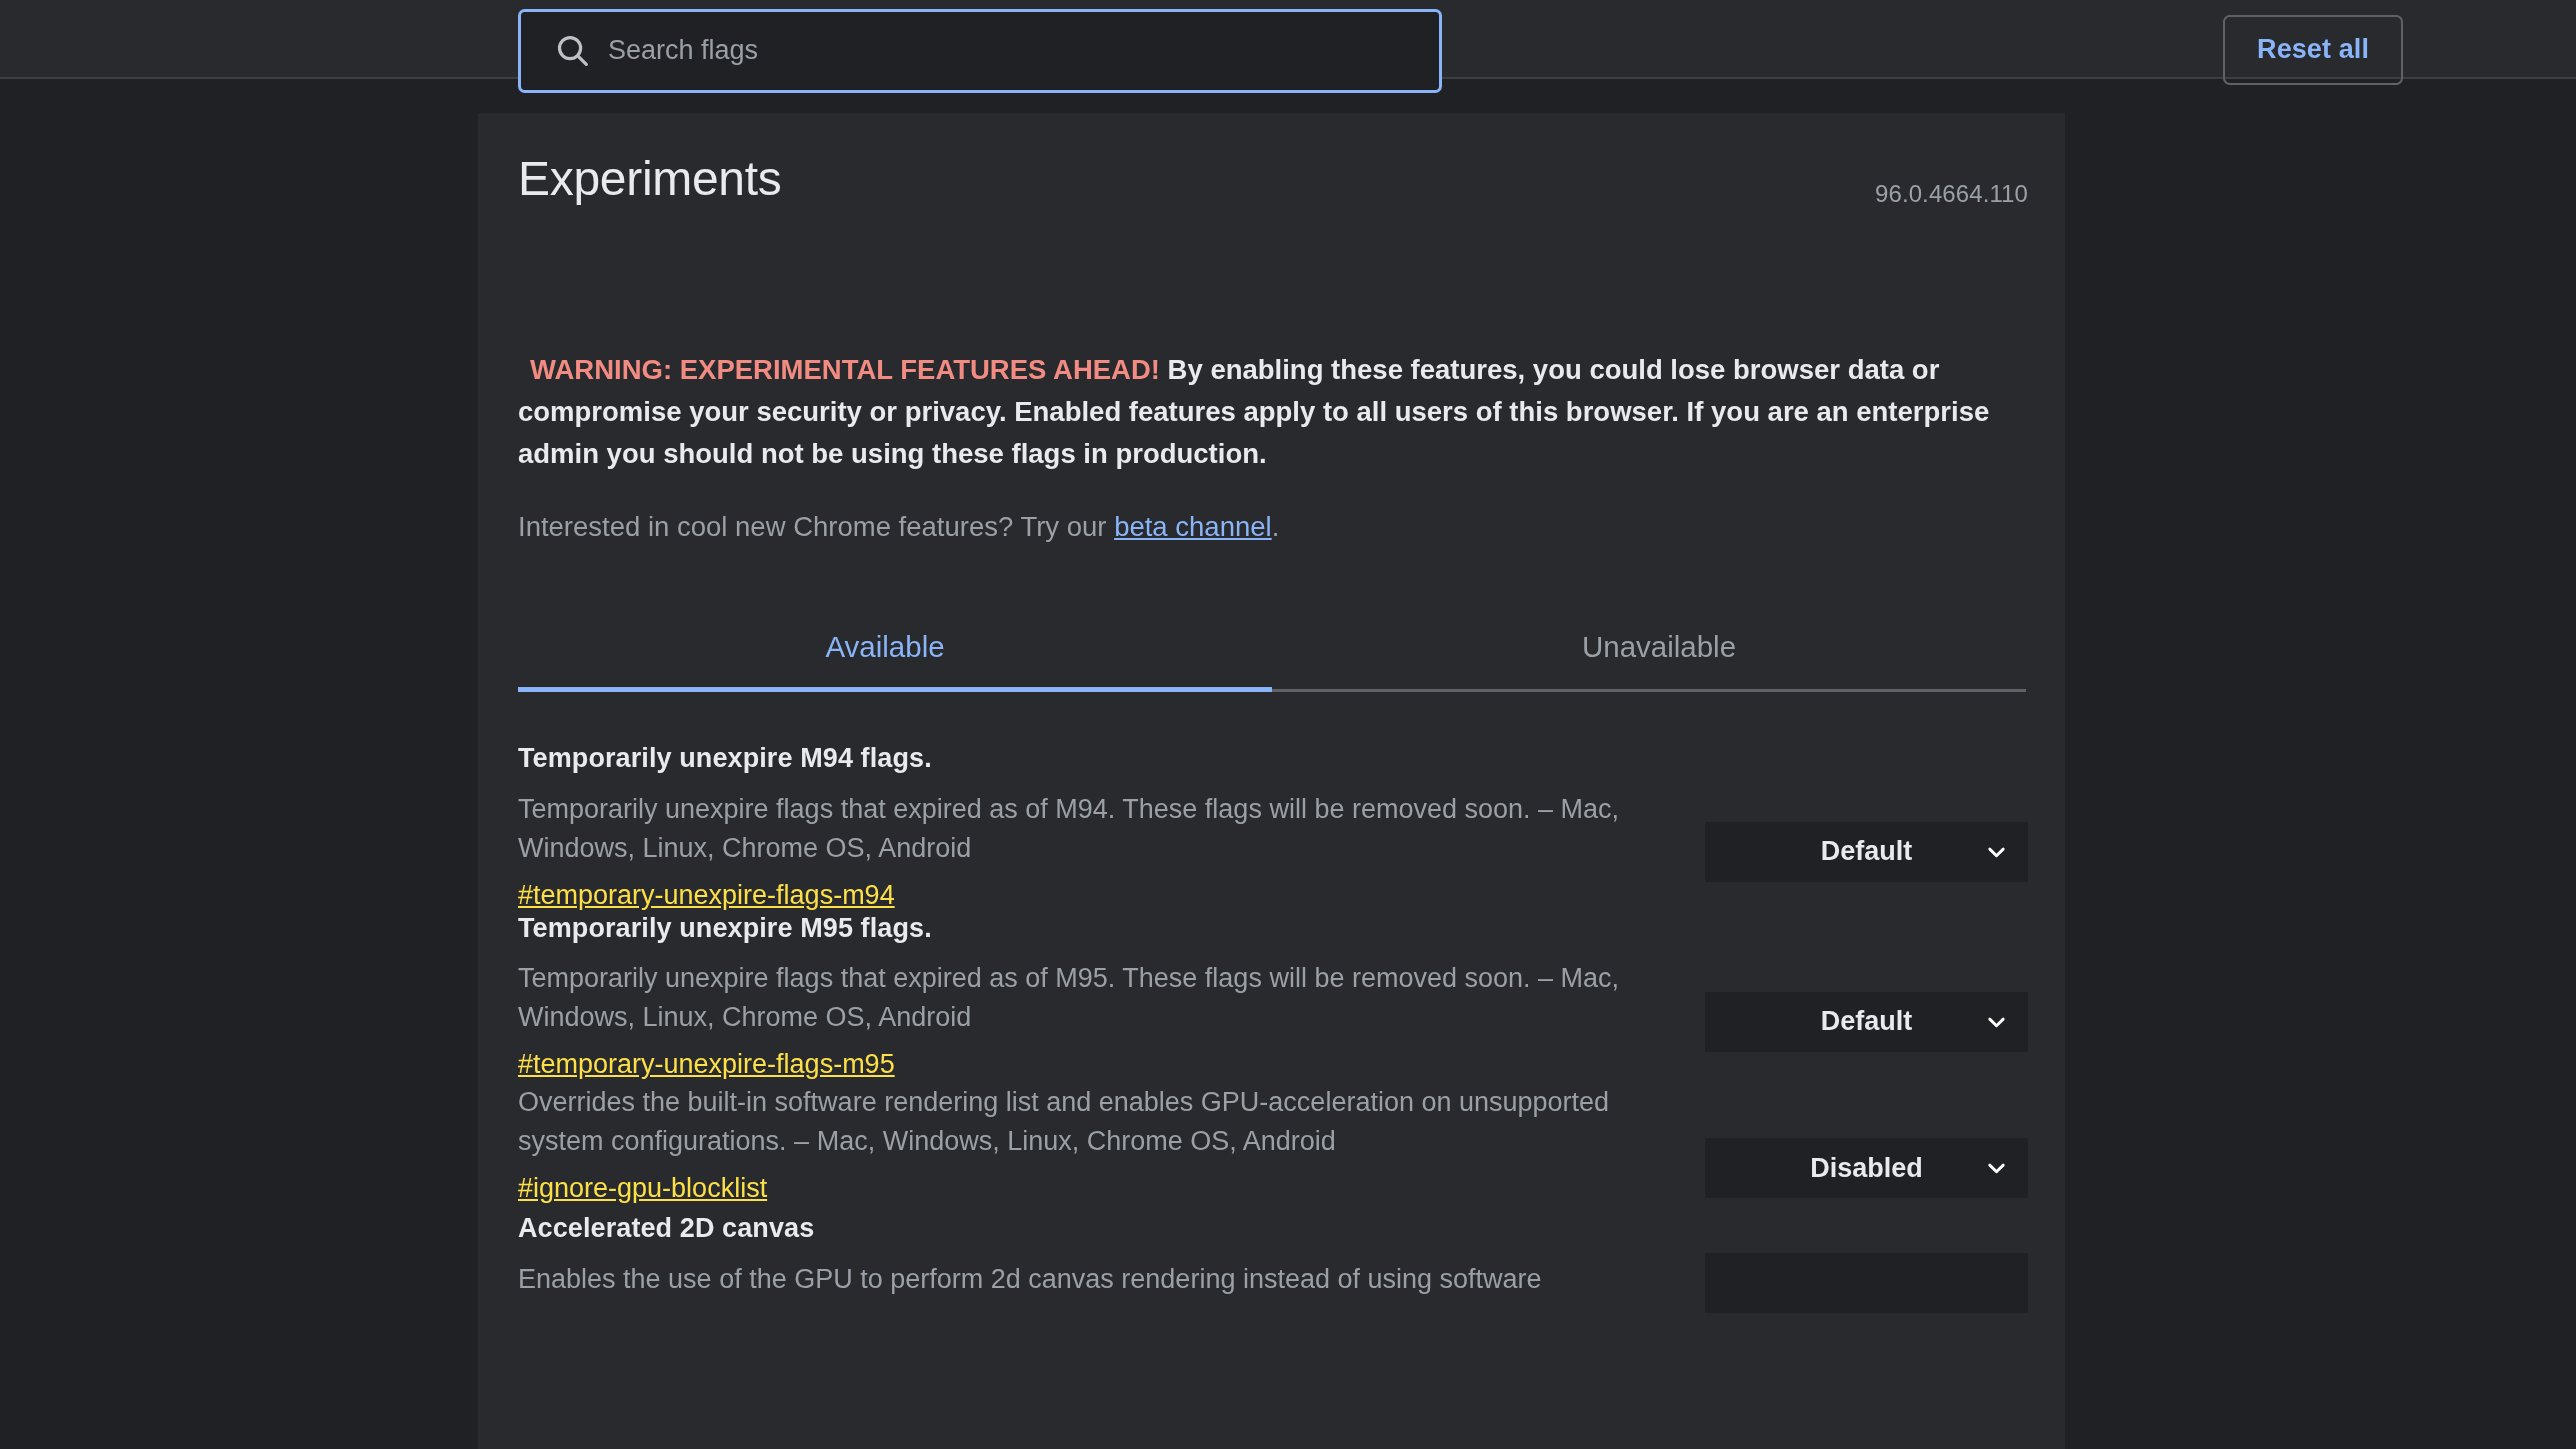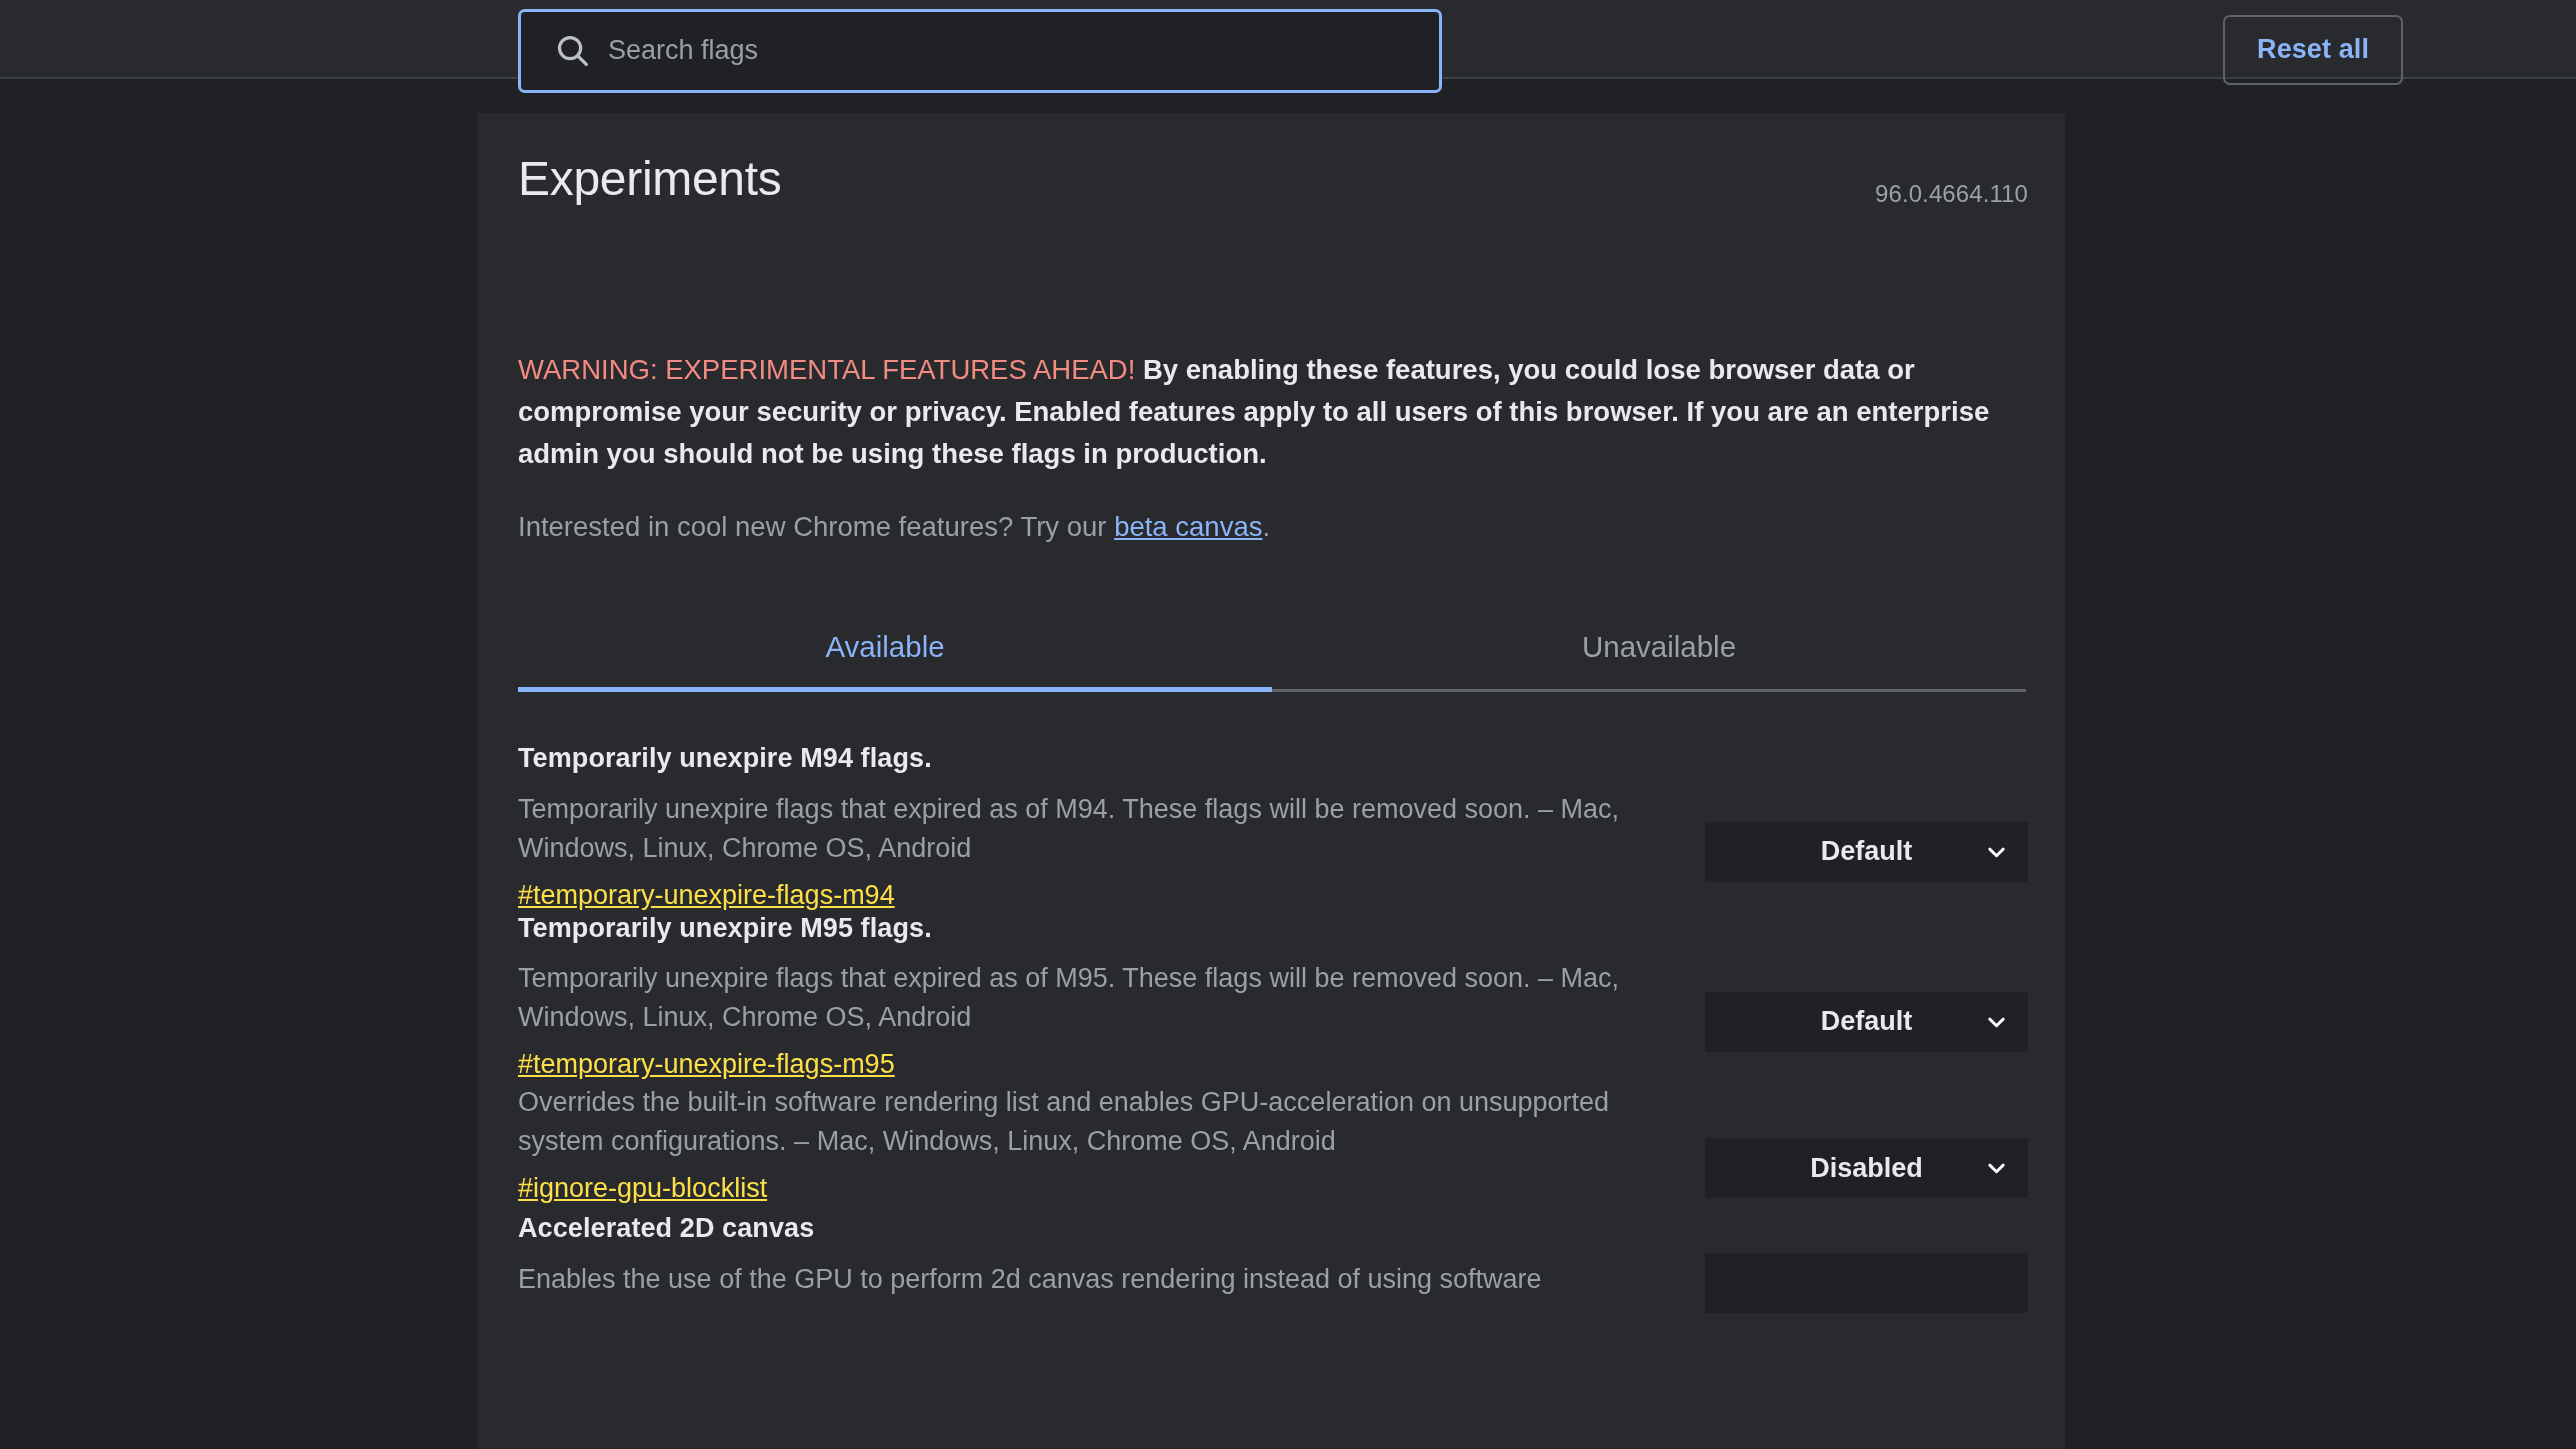--- a/index.html
+++ b/index.html
@@ -123,21 +123,22 @@
     left: 40px;
     top: 236px;
     width: 1497px;
     font-size: 27.5px;
     line-height: 42px;
     color: #e8eaed;
     font-weight: bold;
   }
   .warning-lead {
     color: #f28b82;
-    font-weight: normal;
+    font-weight: bold;
+    margin-left: 12px;
   }
   .warning-rest { font-weight: bold; color: #e8eaed; }
 
   .beta-line {
     position: absolute;
     left: 40px;
     top: 393px;
     font-size: 27.5px;
     line-height: 42px;
     color: #9aa0a6;
@@ -297,21 +298,21 @@
 
     <h1 class="page-title">Experiments</h1>
 
     <div class="version">96.0.4664.110</div>
 
     <div class="warning-block">
       <span class="warning-lead">WARNING: EXPERIMENTAL FEATURES AHEAD!</span><span class="warning-rest"> By enabling these features, you could lose browser data or compromise your security or privacy. Enabled features apply to all users of this browser. If you are an enterprise admin you should not be using these flags in production.</span>
     </div>
 
     <div class="beta-line">
-      <span>Interested in cool new Chrome features? Try our </span><a class="beta-link" href="#">beta canvas</a><span>.</span>
+      <span>Interested in cool new Chrome features? Try our </span><a class="beta-link" href="#">beta channel</a><span>.</span>
     </div>
 
     <div class="tabs">
       <button class="tab active">Available</button>
       <button class="tab">Unavailable</button>
     </div>
     <div class="tab-rule"></div>
     <div class="tab-indicator"></div>
 
     <div class="flags">

